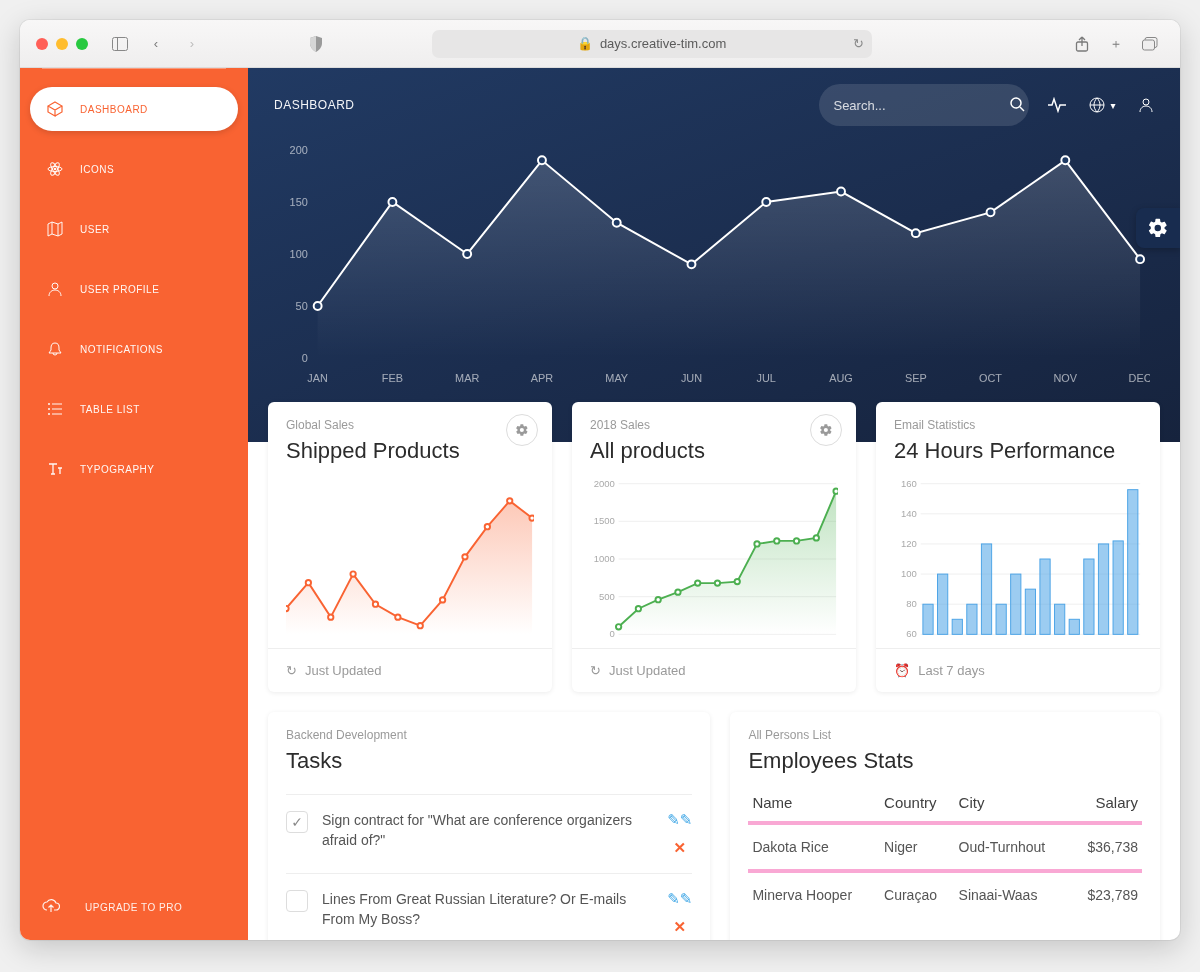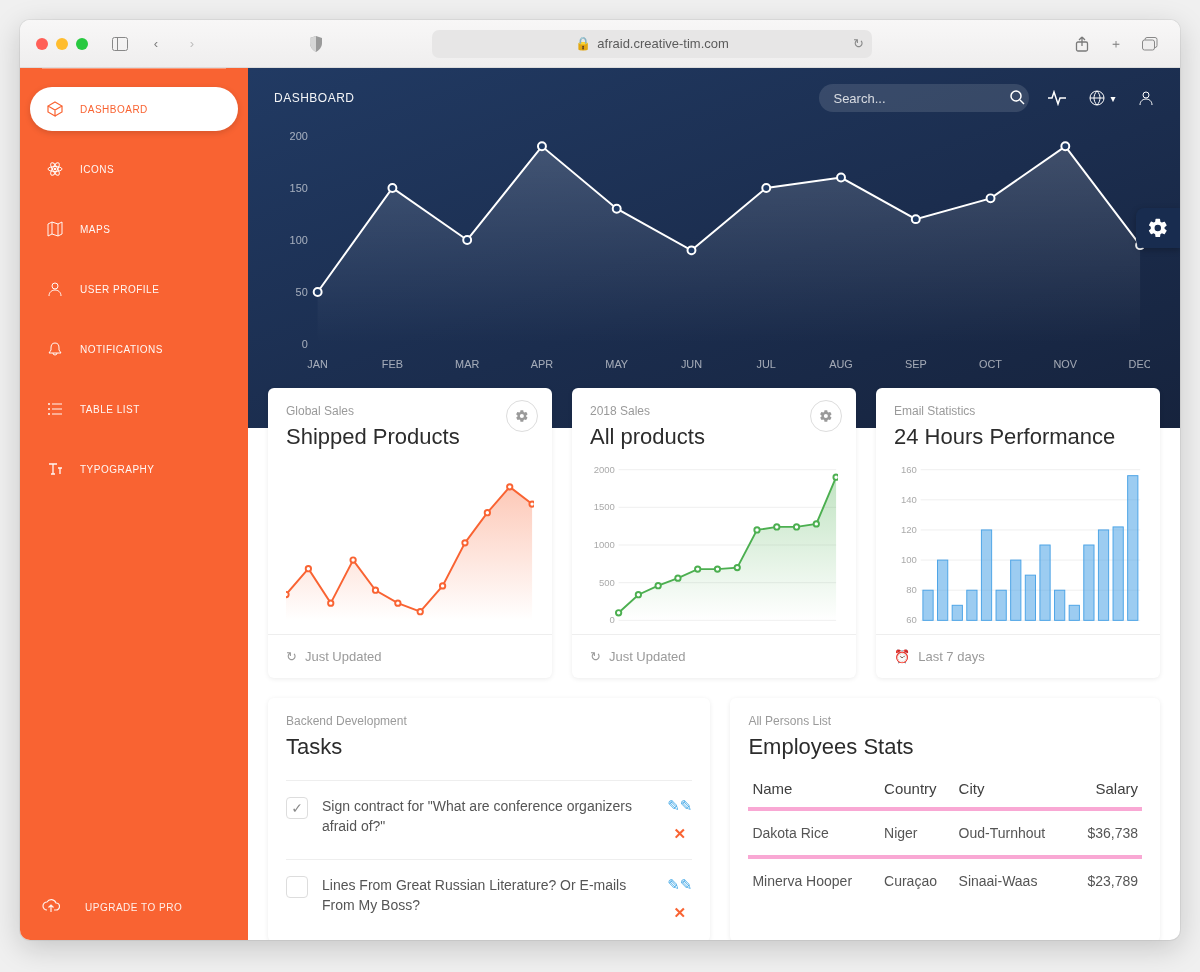--- a/index.html
+++ b/index.html
@@ -119,21 +119,21 @@
   .topbar {
     display:flex; align-items:center;
     padding: 16px 26px 6px;
     gap: 18px;
     font-size: 12px;
     letter-spacing:.5px;
   }
   .topbar .page-title { font-weight:400; opacity:.95; }
   .search {
     margin-left:auto;
-    width: 210px; height:28px;
+    width: 210px; height:42px;
     background: rgba(255,255,255,0.12);
     border-radius: 30px;
     display:flex; align-items:center;
     padding: 4px 14px;
     color: rgba(255,255,255,0.85);
     font-size: 13px;
   }
   .search input {
     background:none; border:none; outline:none; color:#fff;
     flex:1; font-size:13px;
@@ -237,21 +237,21 @@
     <div class="tb-btn" style="opacity:.45">›</div>
     <div class="tb-spacer"></div>
     <div class="tb-btn">
       <svg width="14" height="16" viewBox="0 0 14 16">
           <path d="M7 0 L13 2 V7 C13 11 10 14.5 7 16 C4 14.5 1 11 1 7 V2 Z" fill="#9a9a9a"></path>
           <path d="M7 0 L7 16 C4 14.5 1 11 1 7 V2 Z" fill="#d6d6d6"></path>
         </svg>
     </div>
     <div class="addr">
       <span>🔒</span>
-      <span>afraid.creative-tim.com</span>
+      <span>days.creative-tim.com</span>
       <span class="reload">↻</span>
     </div>
     <div class="tb-right">
       <div class="tb-btn">
         <svg width="14" height="16" viewBox="0 0 14 16">
             <path d="M7 1 L4 4 M7 1 L10 4 M7 1 V10" stroke="#7a7a7a" fill="none" stroke-width="1.3"></path>
             <rect x="1.5" y="6" width="11" height="9" rx="1.5" fill="none" stroke="#7a7a7a" stroke-width="1.3"></rect>
           </svg>
       </div>
       <div class="tb-btn">＋</div>
@@ -287,21 +287,21 @@
               </svg>
           </span>
           <span class="lbl">ICONS</span>
         </div>
         <div class="nav-item">
           <span class="ico">
             <svg width="16" height="16" viewBox="0 0 16 16">
                 <path d="M1 3 L5 1 L11 3 L15 1 V13 L11 15 L5 13 L1 15 Z M5 1 V13 M11 3 V15" fill="none" stroke="currentColor"></path>
               </svg>
           </span>
-          <span class="lbl">MAPS</span>
+          <span class="lbl">USER</span>
         </div>
         <div class="nav-item">
           <span class="ico">
             <svg width="16" height="16" viewBox="0 0 16 16">
                 <circle cx="8" cy="5" r="3" fill="none" stroke="currentColor"></circle>
                 <path d="M2 15 C2 11 5 9 8 9 C11 9 14 11 14 15" fill="none" stroke="currentColor"></path>
               </svg>
           </span>
           <span class="lbl">USER PROFILE</span>
         </div>

